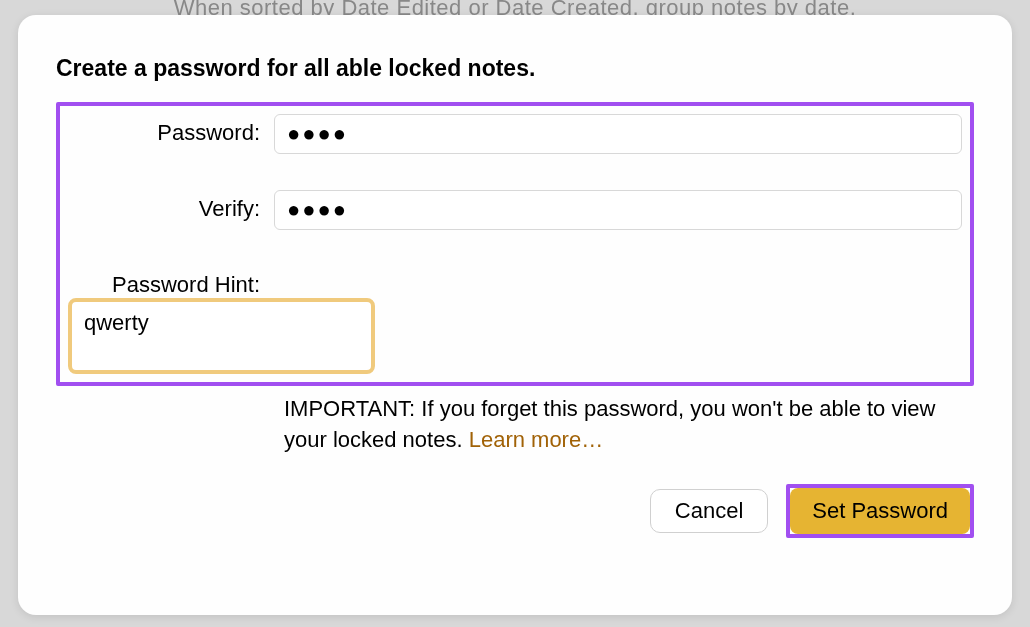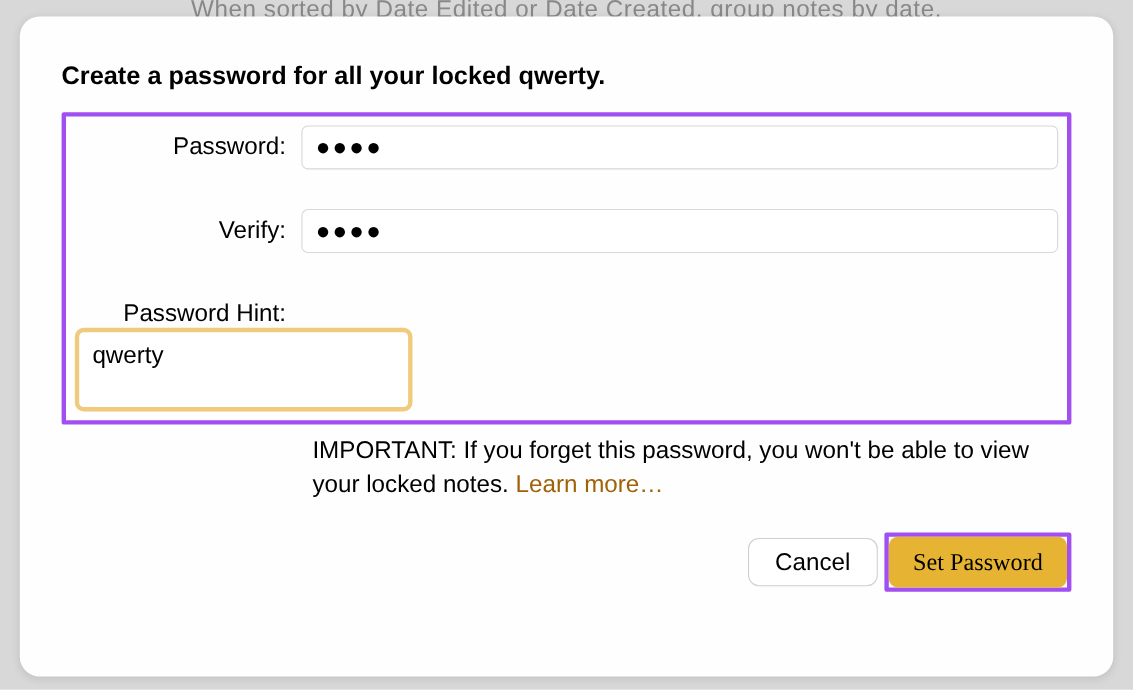--- a/index.html
+++ b/index.html
@@ -96,21 +96,21 @@
       line-height: 1.4;
       margin-bottom: 28px;
     }
     .learn-more {
       color: #a16207;
       cursor: pointer;
     }
     .button-row {
       display: flex;
       justify-content: flex-end;
-      gap: 6px;
+      gap: 18px;
       align-items: center;
     }
     .btn {
       font-size: 22px;
       padding: 8px 24px;
       border-radius: 10px;
       cursor: pointer;
       font-family: inherit;
       border: 1px solid #ccc;
       background: #fff;
@@ -118,38 +118,37 @@
     }
     .btn-cancel {
       background: #fff;
       border: 1px solid #d0d0d0;
     }
     .btn-primary-wrapper {
       border: 4px solid #a14ff0;
       border-radius: 2px;
       padding: 0;
       display: inline-block;
-      font-family: Liberation Serif, serif;
     }
     .btn-primary {
       background: #e6b432;
       border: none;
       color: #000;
       border-radius: 8px;
       padding: 10px 22px;
       font-size: 22px;
     }
   </style>
 </head>
 <body>
 
 <div class="background-text">When sorted by Date Edited or Date Created, group notes by date.</div>
 
 <div class="dialog">
-  <div class="dialog-title">Create a password for all your locked qwerty.</div>
+  <div class="dialog-title">Create a password for all able locked notes.</div>
 
   <div class="form-area">
     <div class="form-row">
       <div class="form-label">Password:</div>
       <input type="text" class="form-input" value="●●●●" style="">
     </div>
 
     <div class="form-row">
       <div class="form-label">Verify:</div>
       <input type="text" class="form-input" value="●●●●" style="">

